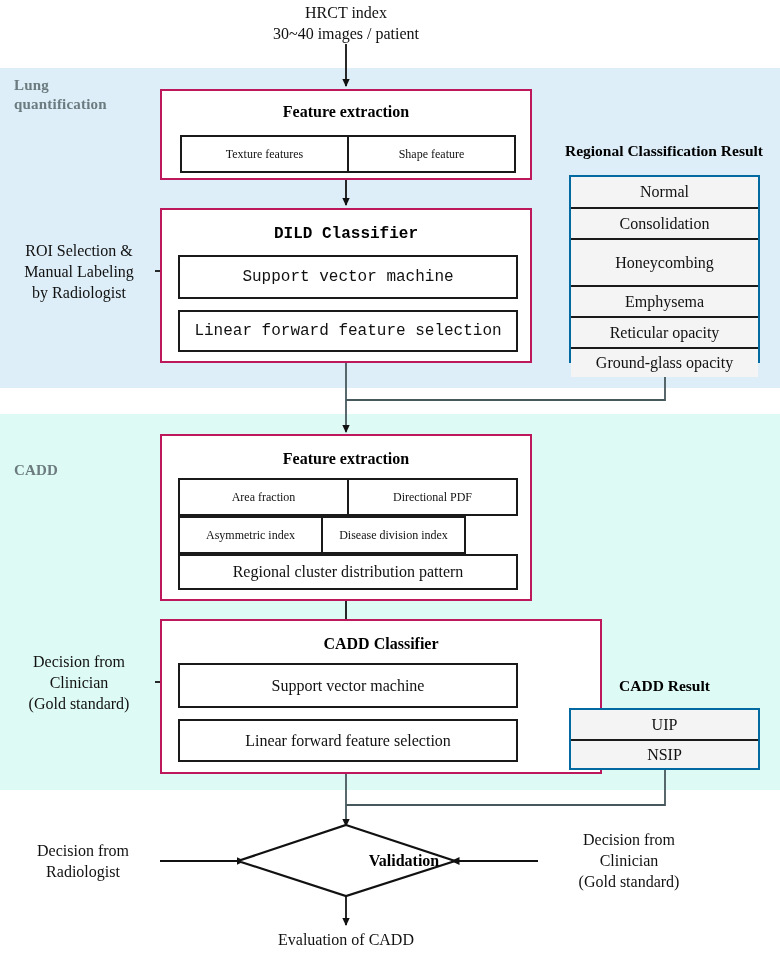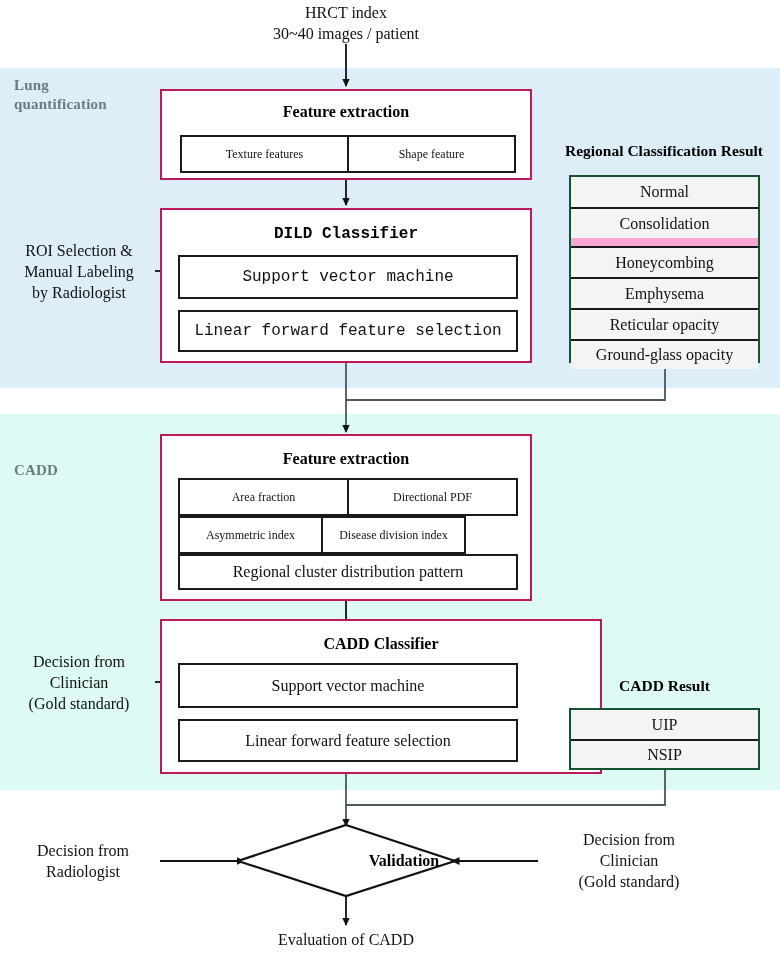--- a/index.html
+++ b/index.html
@@ -91,22 +91,22 @@
   .result-title {
     position: absolute;
     text-align: center;
     font-weight: bold;
     font-size: 15.5px;
     color: #000;
     white-space: nowrap;
   }
   .result-stack {
     position: absolute;
-    border: 2px solid #14532d;
-    background: #f9a8d4;
+    border: 2px solid #0369a1;
+    background: #bef264;
     box-sizing: border-box;
   }
   .result-row {
     display: flex;
     align-items: center;
     justify-content: center;
     font-size: 16px;
     color: #111;
     background: #f4f4f4;
     box-sizing: border-box;
@@ -203,21 +203,21 @@
   <div class="plain-text left-note" style="left:4px; top:240px; width:150px;">
     <div>ROI Selection &amp;</div>
     <div>Manual Labeling</div>
     <div>by Radiologist</div>
   </div>
 
   <div class="result-title" style="left:550px; top:142px; width:228px;text-align:center;">Regional Classification Result</div>
   <div class="result-stack" style="left:569px; top:175px; width:191px; height:188px;">
     <div class="result-row" style="height:30px;">Normal</div>
     <div class="result-row" style="height:31px;">Consolidation</div>
-    <div class="result-row" style="height:31px;margin-top:8px;">Honeycombing</div>
+    <div class="result-row" style="height:47px;">Honeycombing</div>
     <div class="result-row" style="height:31px;">Emphysema</div>
     <div class="result-row" style="height:31px;">Reticular opacity</div>
     <div class="result-row" style="height:30px;">Ground-glass opacity</div>
   </div>
 
   <div class="outer-box" style="left:160px; top:434px; width:372px; height:167px;">
     <div class="box-title" style="top:14px;">Feature extraction</div>
     <div class="inner-box split" style="left:16px; top:42px; width:340px; height:38px;">
       <div class="cell">Area fraction</div>
       <div class="cell">Directional PDF</div>

